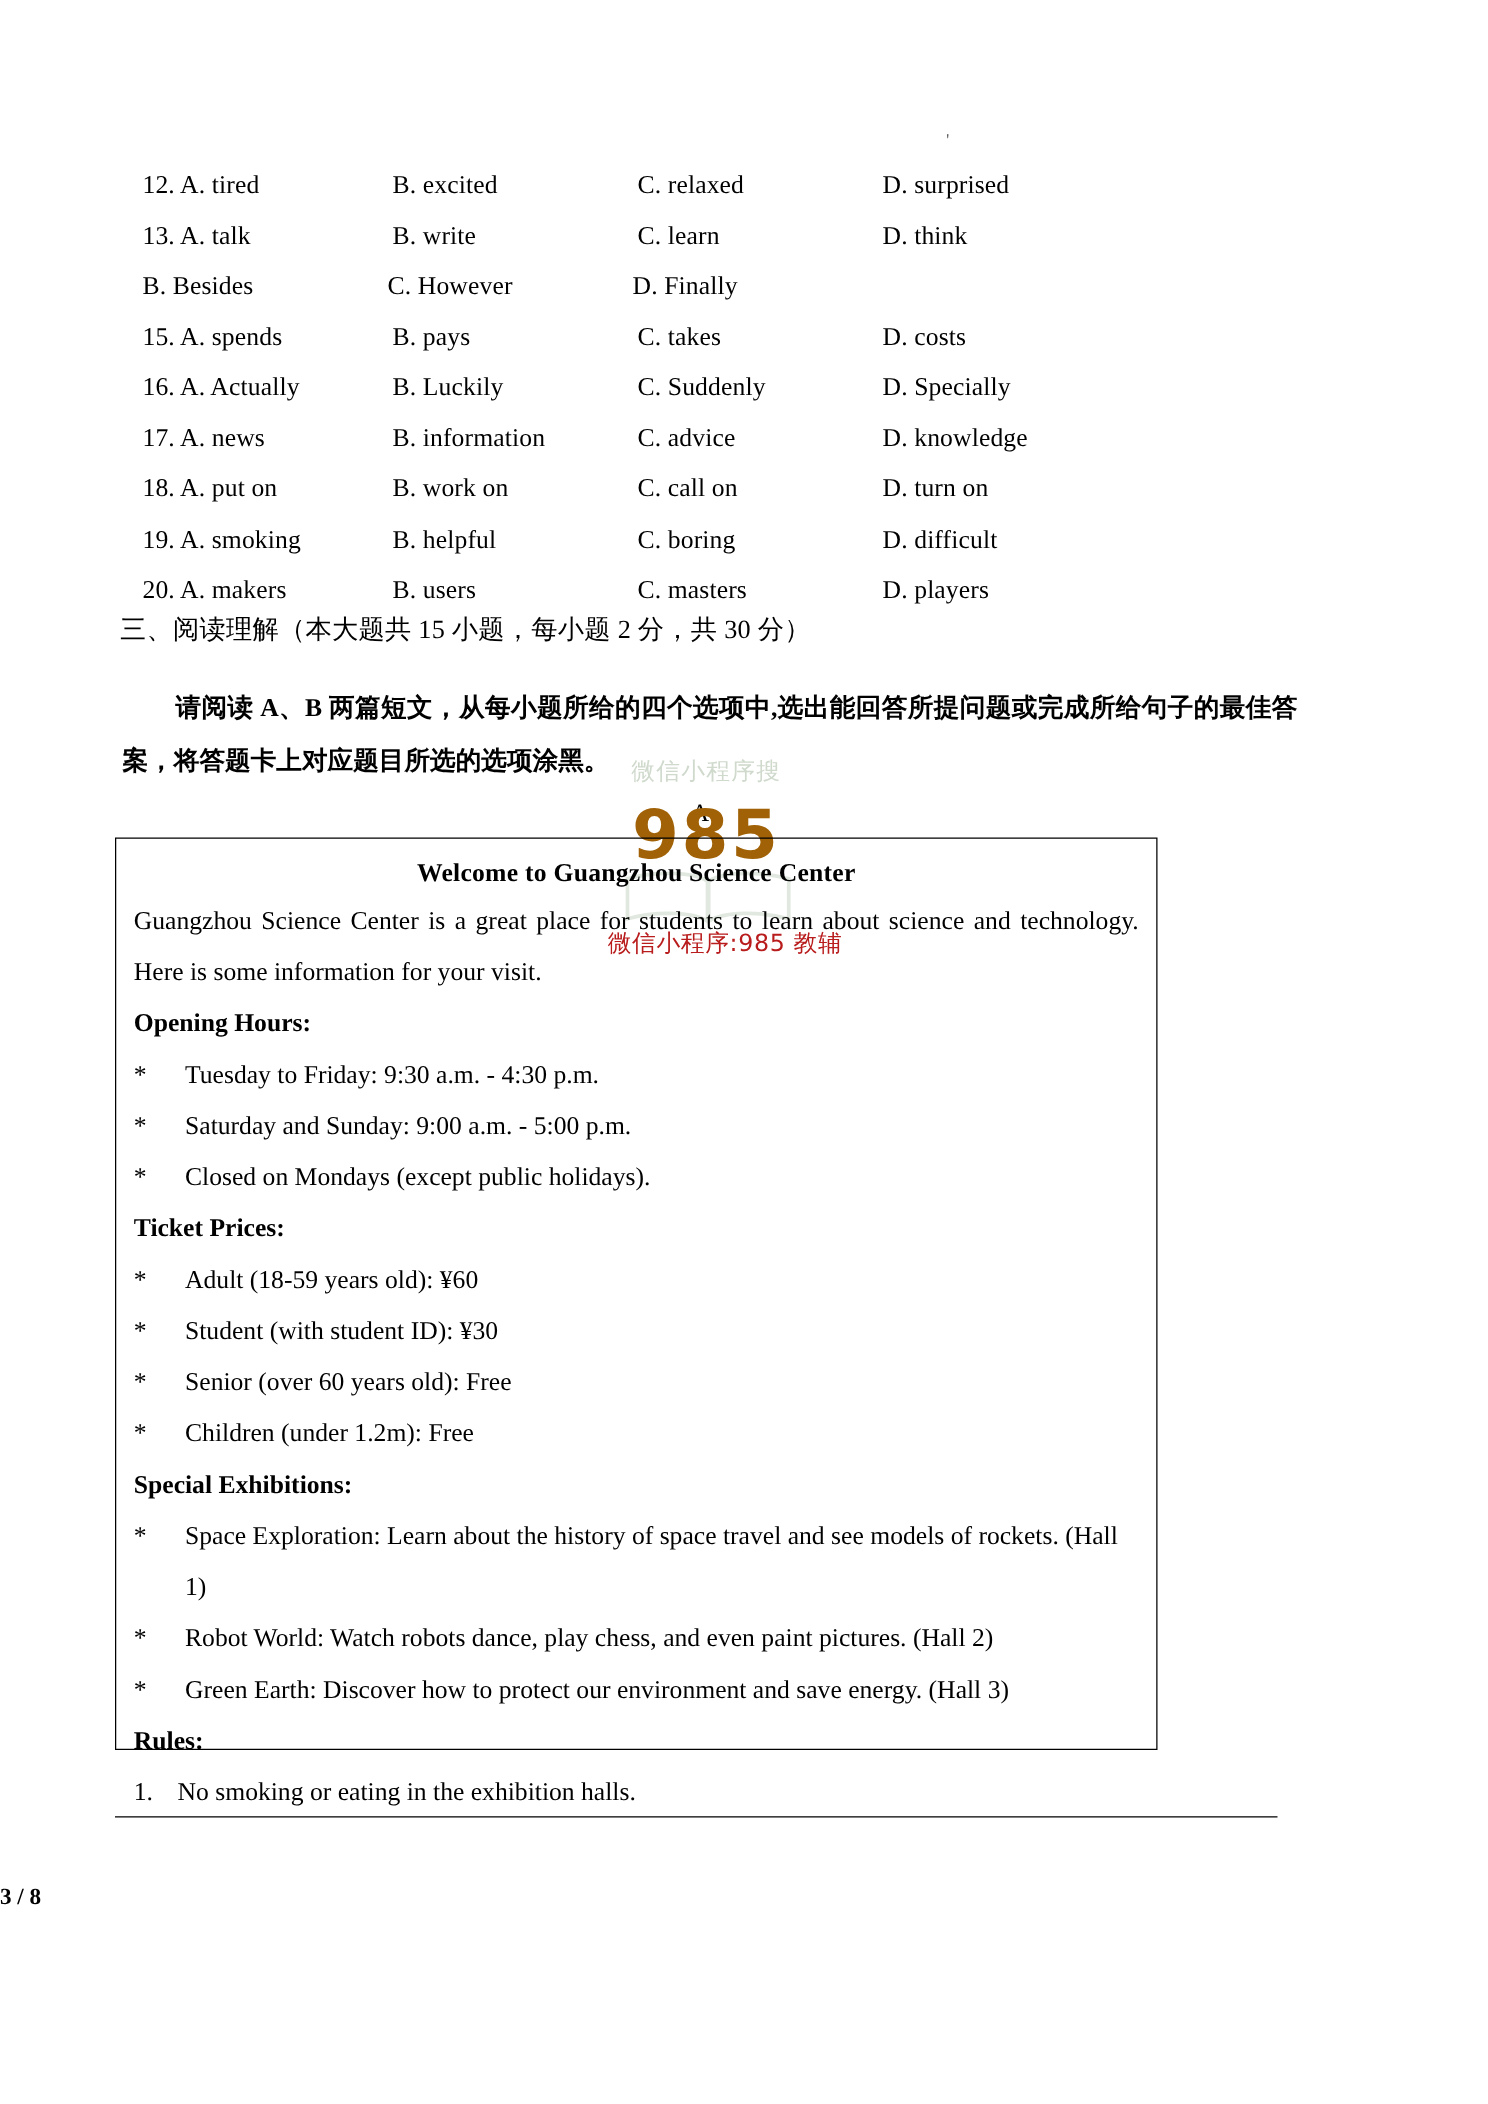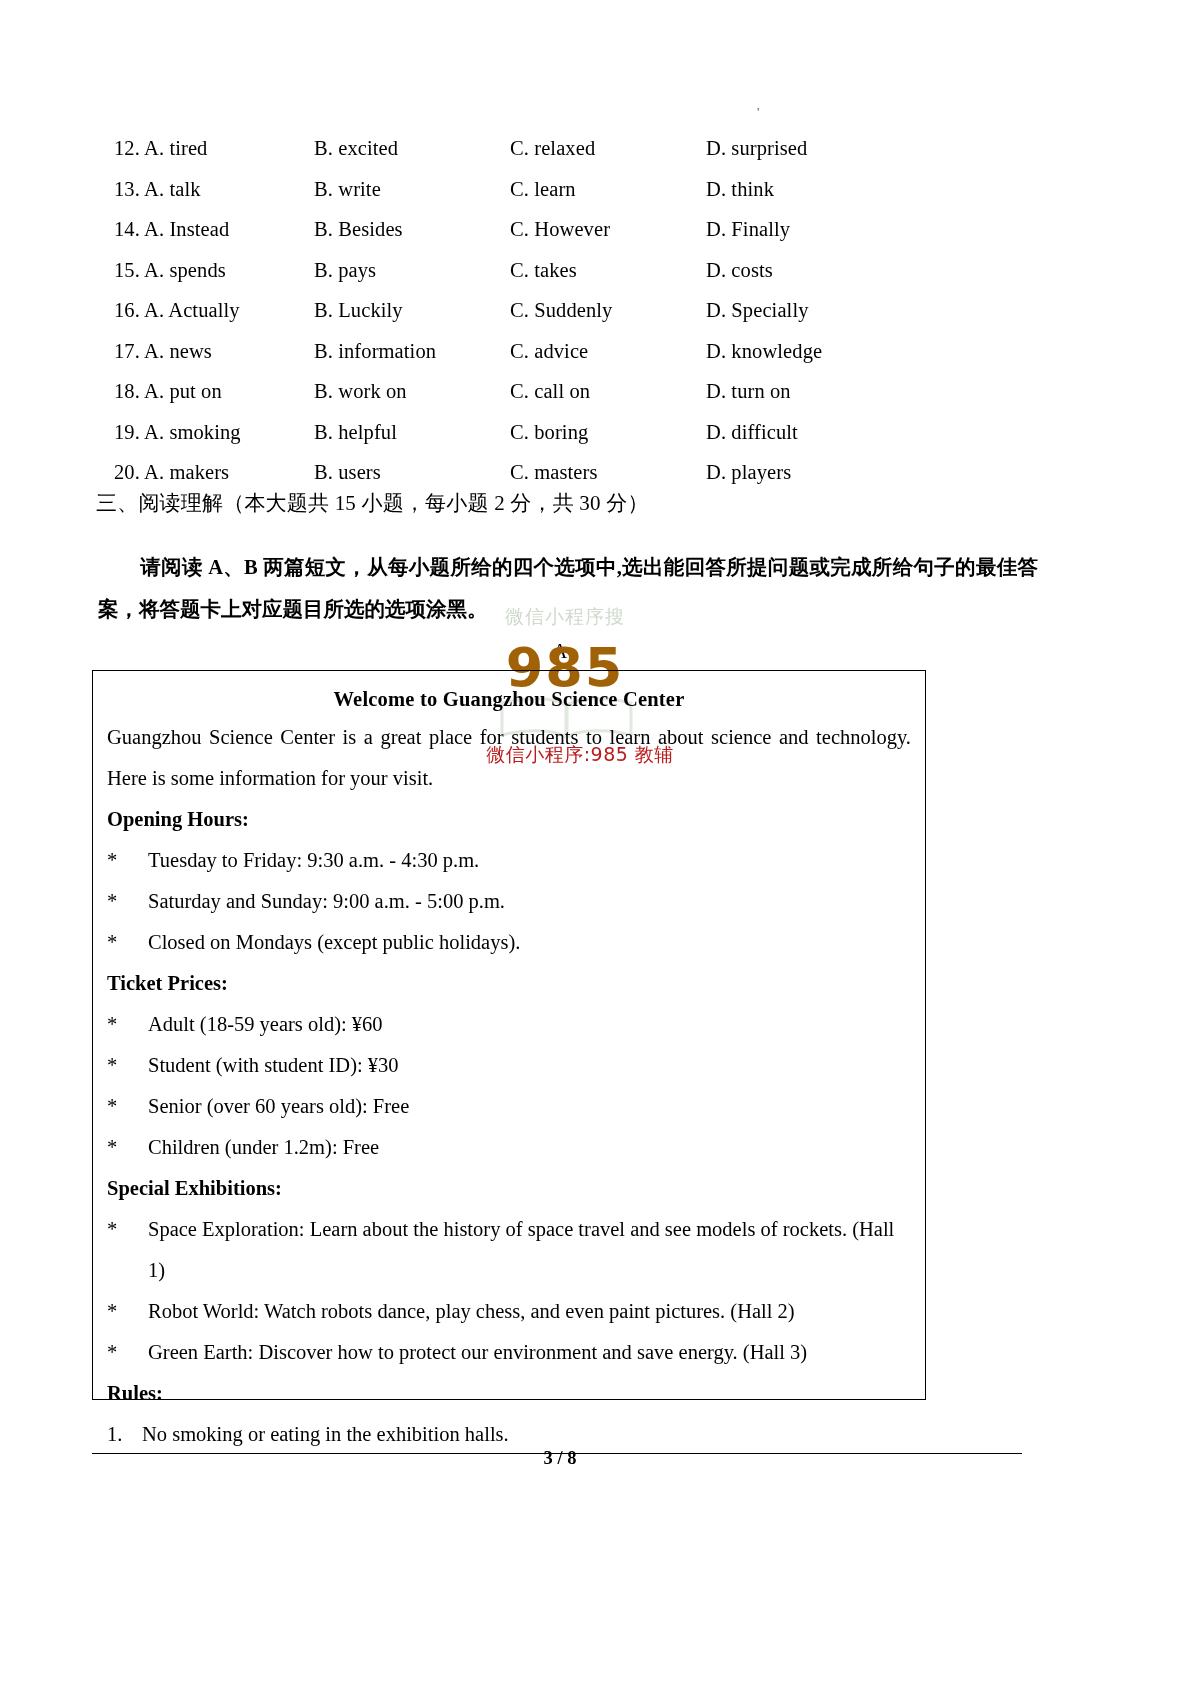--- a/index.html
+++ b/index.html
@@ -191,23 +191,22 @@
   .footer-rule {
     position: absolute;
     left: 92px;
     top: 1453px;
     width: 930px;
     border-top: 1.2px solid #000;
   }
   .footer {
     position: absolute;
     left: 0;
-    top: 1448px;
+    top: 1508px;
     width: 1120px;
-    text-align: center;
     font-size: 18.5px;
     font-weight: bold;
   }
   .tiny-mark {
     position: absolute;
     left: 757px;
     top: 104px;
     font-size: 13px;
     color: #555;
   }
@@ -229,21 +228,20 @@
     </div>
 
     <div class="cloze-row">
       <span class="opt opt-a"><span>13.</span> <span>A. talk</span></span>
       <span class="opt opt-b">B. write</span>
       <span class="opt opt-c">C. learn</span>
       <span class="opt opt-d">D. think</span>
     </div>
 
     <div class="cloze-row">
-      <span class="opt opt-a"><span>14.</span> <span>A. Instead</span></span>
       <span class="opt opt-b">B. Besides</span>
       <span class="opt opt-c">C. However</span>
       <span class="opt opt-d">D. Finally</span>
     </div>
 
     <div class="cloze-row">
       <span class="opt opt-a"><span>15.</span> <span>A. spends</span></span>
       <span class="opt opt-b">B. pays</span>
       <span class="opt opt-c">C. takes</span>
       <span class="opt opt-d">D. costs</span>

